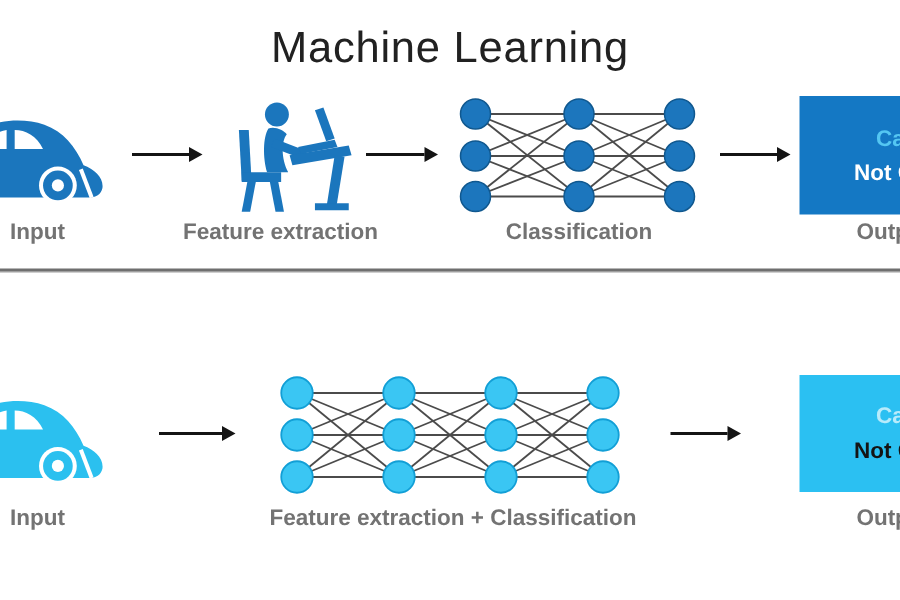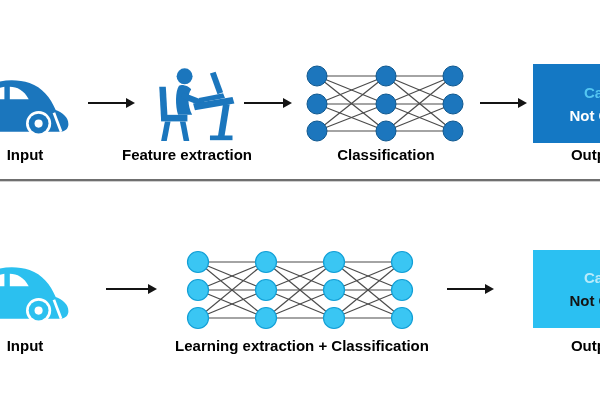--- a/index.html
+++ b/index.html
@@ -8,21 +8,21 @@
     font-family:"Liberation Sans",sans-serif;
   }
   .title{
     position:absolute;left:0;width:600px;margin:0;text-align:center;
     font-weight:500;color:#212121;letter-spacing:.5px;
   }
   .title-ml{top:16px;font-size:29px;line-height:33px;}
   .title-dl{top:196px;font-size:32px;line-height:36px;}
   .lbl{
     position:absolute;text-align:center;font-size:15px;font-weight:600;
-    color:#000000;line-height:18px;white-space:nowrap;
+    color:#737373;line-height:18px;white-space:nowrap;
   }
   .arrow{position:absolute;height:0;border-top:2px solid #141414;}
   .arrow::after{
     content:"";position:absolute;right:-9px;top:-6px;width:0;height:0;
     border-left:9px solid #141414;border-top:5px solid transparent;border-bottom:5px solid transparent;
   }
   .icon{position:absolute;}
   .outbox{
     position:absolute;display:flex;flex-direction:column;align-items:center;justify-content:center;
     font-size:15px;font-weight:600;line-height:23px;text-align:center;
@@ -36,20 +36,21 @@
   .divider{position:absolute;left:0;top:179px;width:600px;height:2px;background:#6f6f6f;border-bottom:1px solid #cfcfcf;}
   .nn line{stroke:#4b4b4b;stroke-width:1.2;}
   .nn-ml circle{fill:#1c76bd;stroke:#10588f;stroke-width:1;}
   .nn-dl circle{fill:#3ac6f3;stroke:#129fd6;stroke-width:1.2;}
 </style>
 </head>
 <body>
 
 <div class="canvas">
 
+  <h1 class="title title-ml">Machine Learning</h1>
 
   <div class="icon" style="left:-37px;top:75px;width:117px;height:63px;">
     <svg width="117" height="63" viewBox="0 0 130 70">
       <path fill="#1b76bd" d="M4,63 C1,47 3,29 18,17 C32,6 56,3 74,9 C88,14 97,25 103,39 C111,42 118,48 117,56 C116,61 112,63 107,63 Z"></path>
       <path fill="#ffffff" d="M30,27 C32,19 38,14 46,13 L46,27 Z"></path>
       <path fill="#ffffff" d="M52,13 C60,13 68,17 73,27 L52,27 Z"></path>
       <circle cx="84" cy="54" r="14" fill="#ffffff"></circle>
       <circle cx="84" cy="54" r="11" fill="#1b76bd"></circle>
       <circle cx="84" cy="54" r="4.5" fill="#ffffff"></circle>
       <path stroke="#ffffff" stroke-width="3" d="M101,42 L109,63"></path>
@@ -183,16 +184,16 @@
   </div>
 
   <div class="arrow" style="left:447px;top:288px;width:38px;"></div>
 
   <div class="outbox box-dl" style="left:533px;top:250px;width:127px;height:78px;">
     <span class="l1">Car</span>
     <span class="l2">Not Car</span>
   </div>
 
   <div class="lbl" style="left:1px;top:337px;width:48px;">Input</div>
-  <div class="lbl" style="left:150px;top:337px;width:304px;">Learning extraction + Classification</div>
+  <div class="lbl" style="left:150px;top:337px;width:304px;">Feature extraction + Classification</div>
   <div class="lbl" style="left:533px;top:337px;width:125px;">Output</div>
 
 </div>
 
 </body></html>

